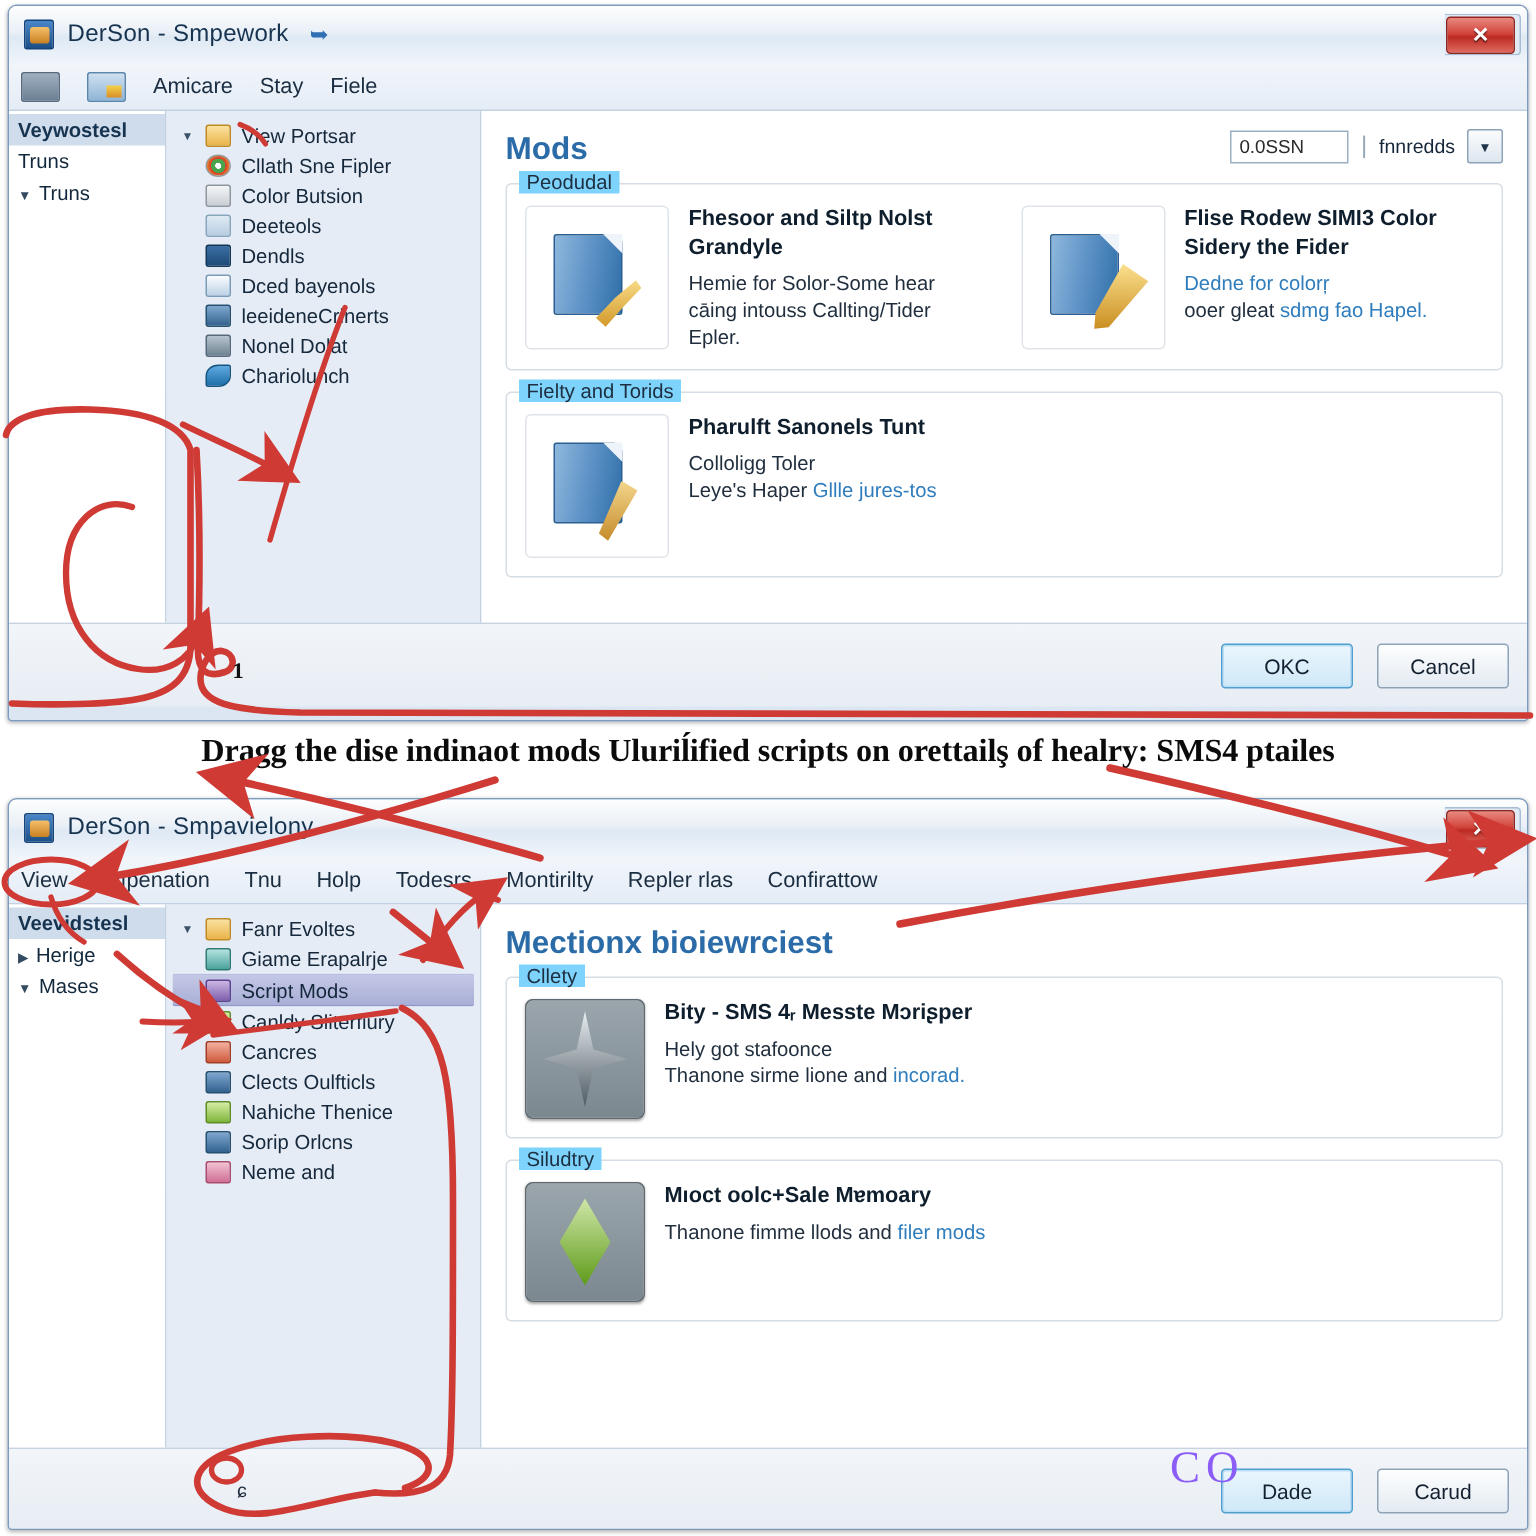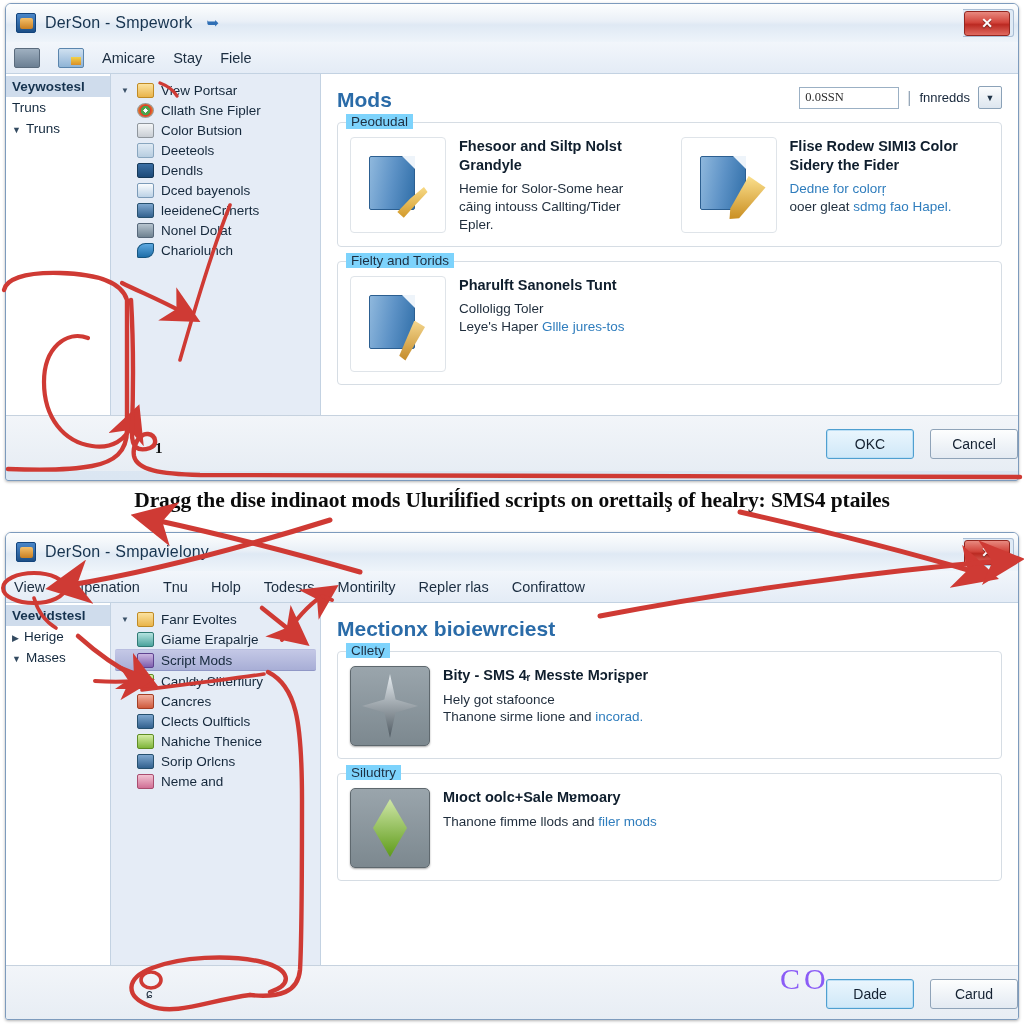--- a/index.html
+++ b/index.html
@@ -134,22 +134,22 @@
     position:relative;
   }
   .content-title{
     font-size:21px; color:#2a6ba8; font-weight:700; margin:0 0 10px 0;
   }
   .combo-wrap{
     position:absolute; right:16px; top:12px;
     display:flex; align-items:center; gap:8px;
   }
   .combo-input{
-    width:100px; height:22px; border:1px solid #9bb0c4; background:#fff;
-    font-size:12.5px; color:#2a2a2a; padding:2px 5px; line-height:18px;font-family:Liberation Serif, serif;
+    width:79px; height:22px; border:1px solid #9bb0c4; background:#fff;
+    font-size:12.5px; color:#2a2a2a; padding:2px 5px; line-height:18px;
   }
   .combo-sep{ color:#96a7b8; }
   .combo-label{ font-size:13px; color:#16263a; }
   .combo-arrow{
     width:24px; height:23px; border:1px solid #8ba2b8;
     background:linear-gradient(#fbfcfd,#dde6ef);
     display:flex; align-items:center; justify-content:center;
     font-size:9px; color:#203448; border-radius:2px;
   }
 
@@ -203,21 +203,21 @@
   .item-desc{
     font-size:13.5px; color:#1f2d3c; line-height:1.32;
   }
   .lnk{ color:#2f7dbd; }
 
   
   .win-footer{
     height:56px; border-top:1px solid #c6d2df;
     background:linear-gradient(#f2f5f9,#e7edf4);
     display:flex; align-items:center; justify-content:flex-end;
-    padding:0 0; gap:16px;
+    padding:0 12px; gap:16px;
   }
   .btn{
     min-width:88px; height:30px; padding:0 16px;
     border:1px solid #8fa3b8; border-radius:3px;
     background:linear-gradient(#fdfefe,#e3eaf2);
     font-size:14px; color:#142131;
     display:flex; align-items:center; justify-content:center;
   }
   .btn.primary{
     border:1px solid #4f9fd0;

